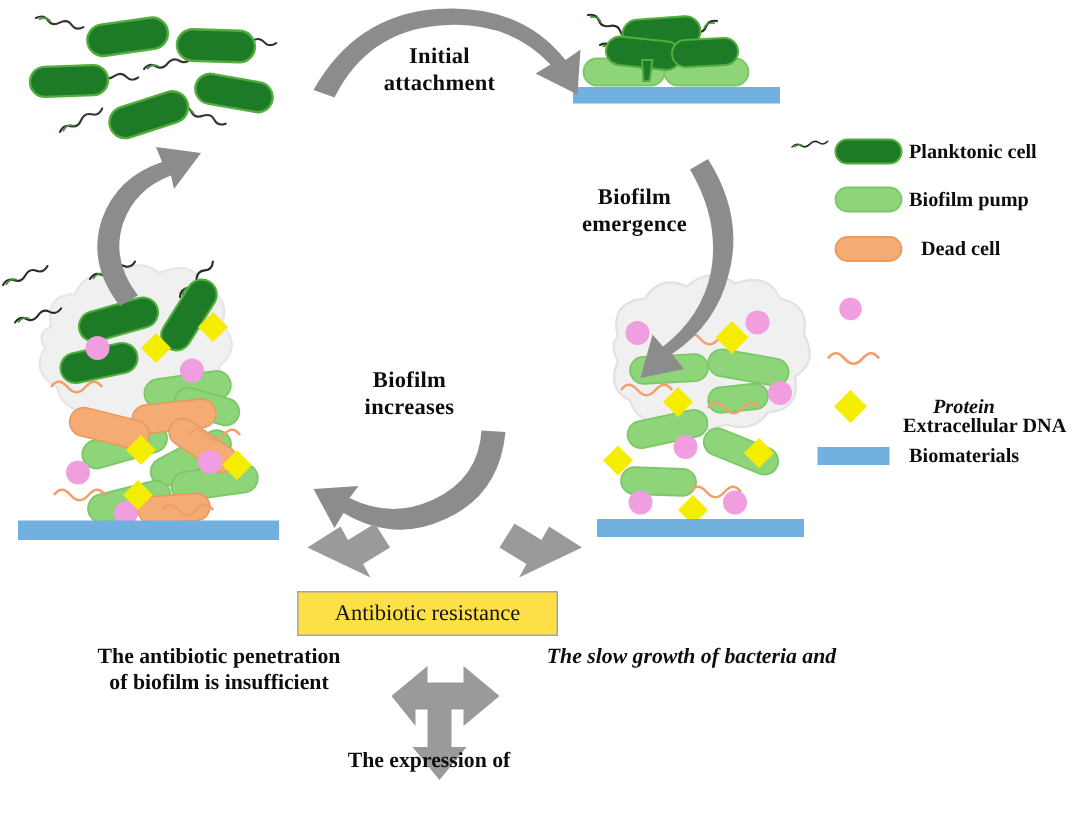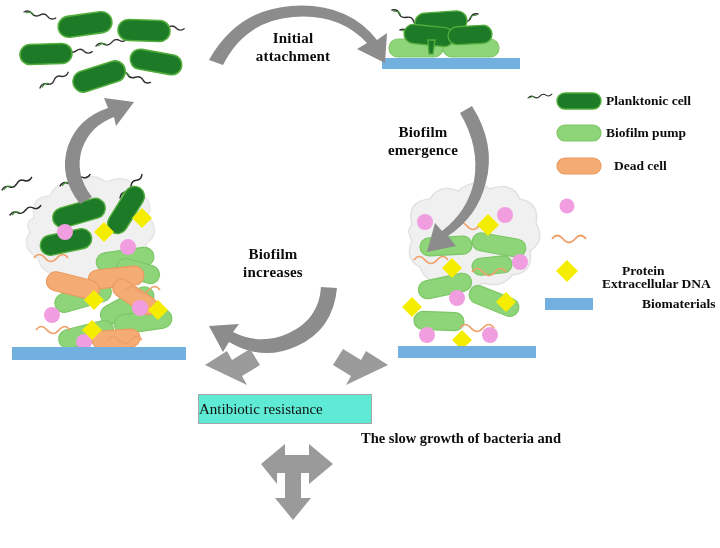--- a/index.html
+++ b/index.html
@@ -5,22 +5,22 @@
   html,body{margin:0;padding:0;background:#ffffff;}
   body{width:720px;height:548px;position:relative;overflow:hidden;
        font-family:"Liberation Serif",serif;color:#111;}
   .stage{position:absolute;left:0;top:0;width:720px;height:548px;}
   svg{position:absolute;left:0;top:0;width:720px;height:548px;overflow:visible;}
   .lbl{position:absolute;font-weight:bold;text-align:center;line-height:1.18;color:#0d0d0d;}
   .cycle-lbl{font-size:15px;letter-spacing:.2px;}
   .legend-lbl{font-size:13.5px;font-weight:bold;text-align:center;white-space:nowrap;}
   .box-lbl{font-size:15px;}
   .foot-lbl{font-size:14.5px;}
-  #ar-box{position:absolute;background:#5eead4;border:1px solid #a6a6a6;
-          display:flex;align-items:center;justify-content:flex-start;font-family:Liberation Serif, serif;}
+  #ar-box{position:absolute;background:#fde047;border:1px solid #a6a6a6;
+          display:flex;align-items:center;justify-content:center;font-family:Liberation Serif, serif;}
 </style>
 </head>
 <body>
 
 <div class="stage">
 
 <svg viewBox="0 0 720 548">
   <defs>
     <g id="flag">
       <path d="M0,0 q4,-4 8,-1 q4,3 8,-1 q4,-4 8,-1 q4,3 8,-1" fill="none" stroke="#2a2a2a" stroke-width="1.4" stroke-linecap="round"></path>
@@ -197,29 +197,33 @@
   <circle cx="567" cy="206" r="7.5" fill="#f09ee0"></circle>
   <path d="M552,239 q5,-7 11,0 q6,7 12,0 q6,-7 11,0" fill="none" stroke="#f0a06a" stroke-width="1.8"></path>
   <path d="M567,260 l11,11 l-11,11 l-11,-11 z" fill="#f5ed00"></path>
   <rect x="545" y="298" width="48" height="12" fill="#72b0e0"></rect>
 </svg>
 
 <div class="lbl legend-lbl" style="left:606px;top:93px;">Planktonic cell</div>
 <div class="lbl legend-lbl" style="left:606px;top:125px;">Biofilm pump</div>
 <div class="lbl legend-lbl" style="left:582px;top:158px;margin-left:32px;">Dead cell</div>
 <div class="lbl legend-lbl" style="left:602px;top:231px;margin-top:45px;">Extracellular DNA</div>
-<div class="lbl legend-lbl" style="left:622px;top:263px;">Protein</div>
-<div class="lbl legend-lbl" style="left:606px;top:296px;margin-left:36px;">Biomaterials</div>
+<div class="lbl legend-lbl" style="left:622px;top:263px;font-style:italic;">Protein</div>
+<div class="lbl legend-lbl" style="left:606px;top:296px;">Biomaterials</div>
 
 <div id="ar-box" style="left:198px;top:394px;width:172px;height:28px;">
   <span class="box-lbl">Antibiotic resistance</span>
 </div>
 
-
-<div class="lbl foot-lbl" style="left:330px;top:430px;width:262px;">
+<div class="lbl foot-lbl" style="left:30px;top:430px;width:232px;">
+  <span>The antibiotic penetration</span><br>
+  <span>of biofilm is insufficient</span>
+</div>
+
+<div class="lbl foot-lbl" style="left:330px;top:430px;width:262px;font-style:italic;">
   <span>The slow growth of bacteria and</span><br>
 </div>
 
 <div class="lbl foot-lbl" style="left:188px;top:499px;width:196px;">
-  <br>
+  <span>The expression of</span><br>
 </div>
 
 </div>
 
 </body></html>

